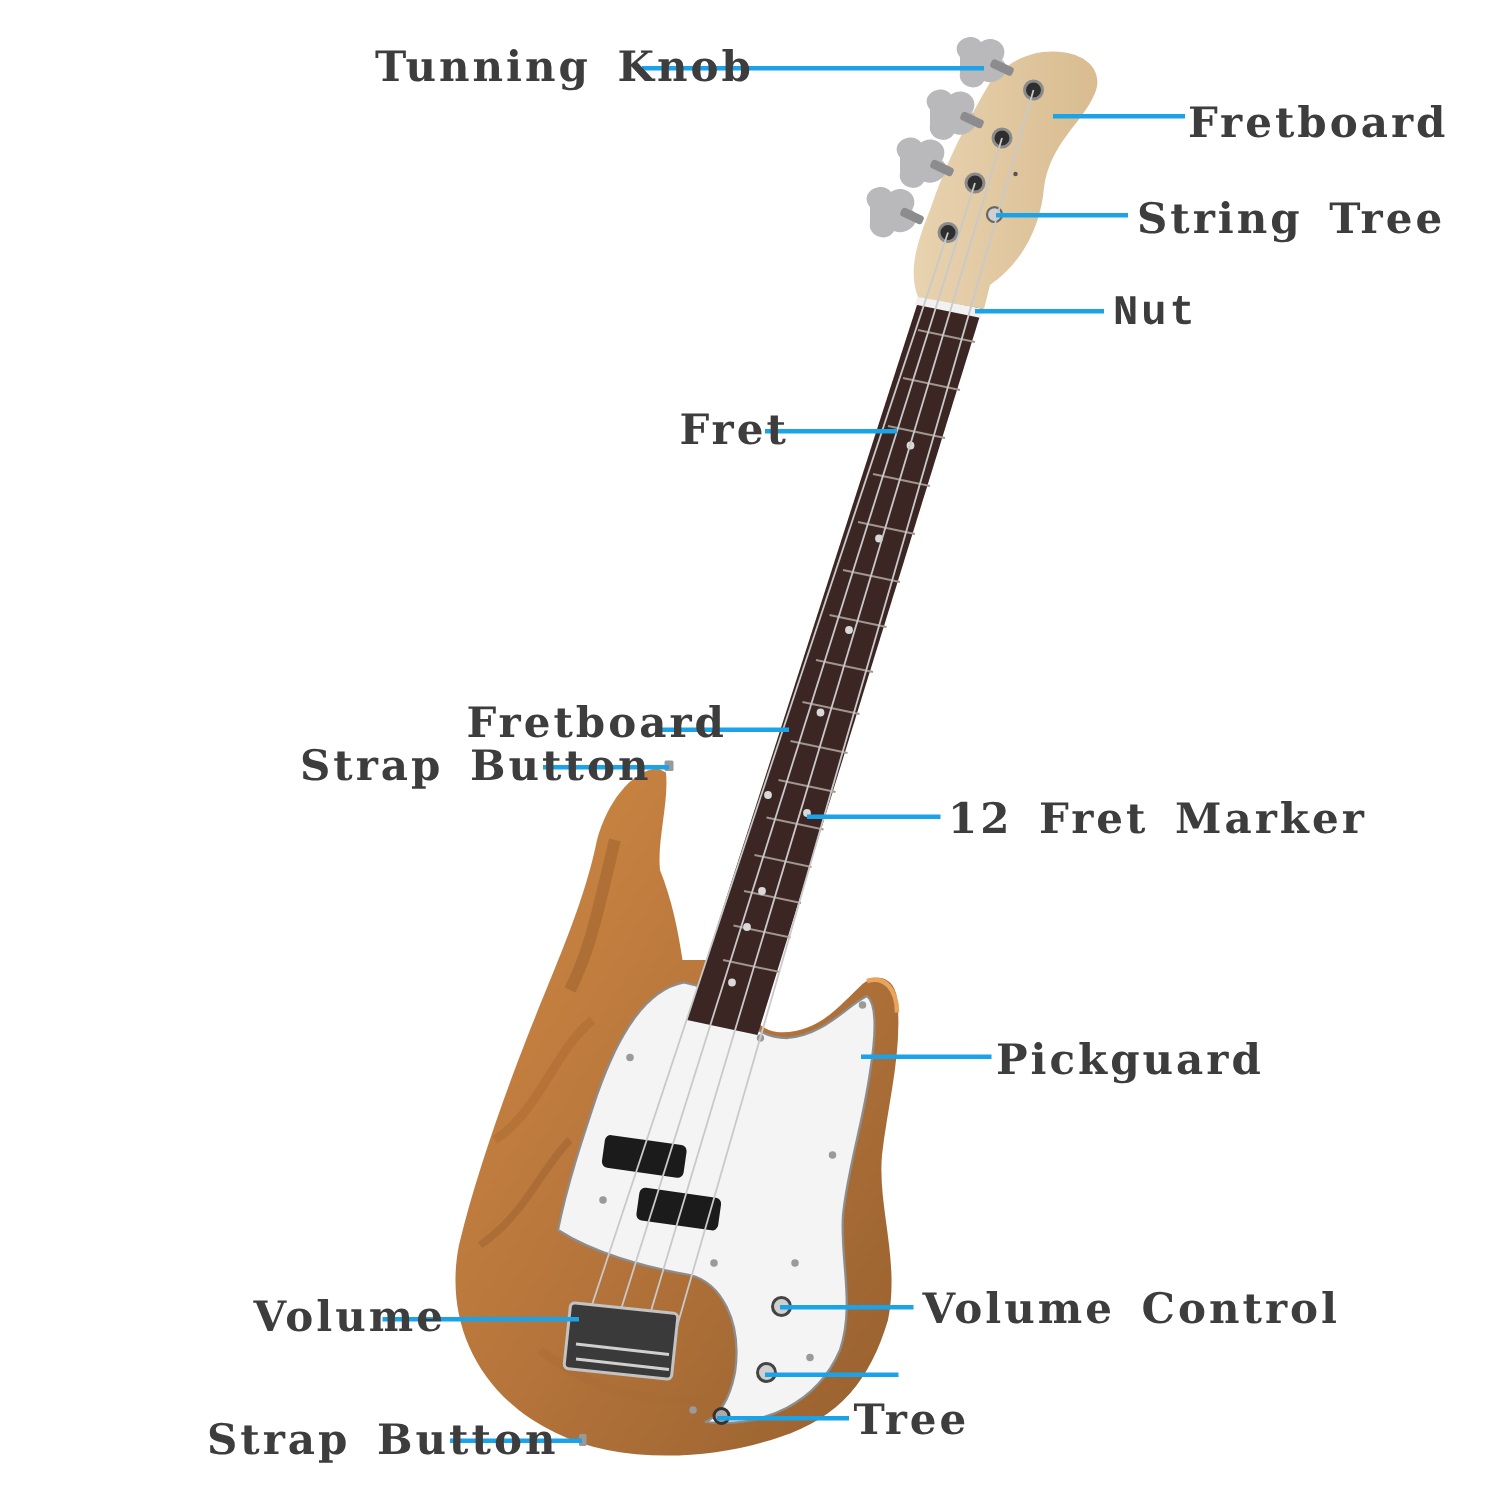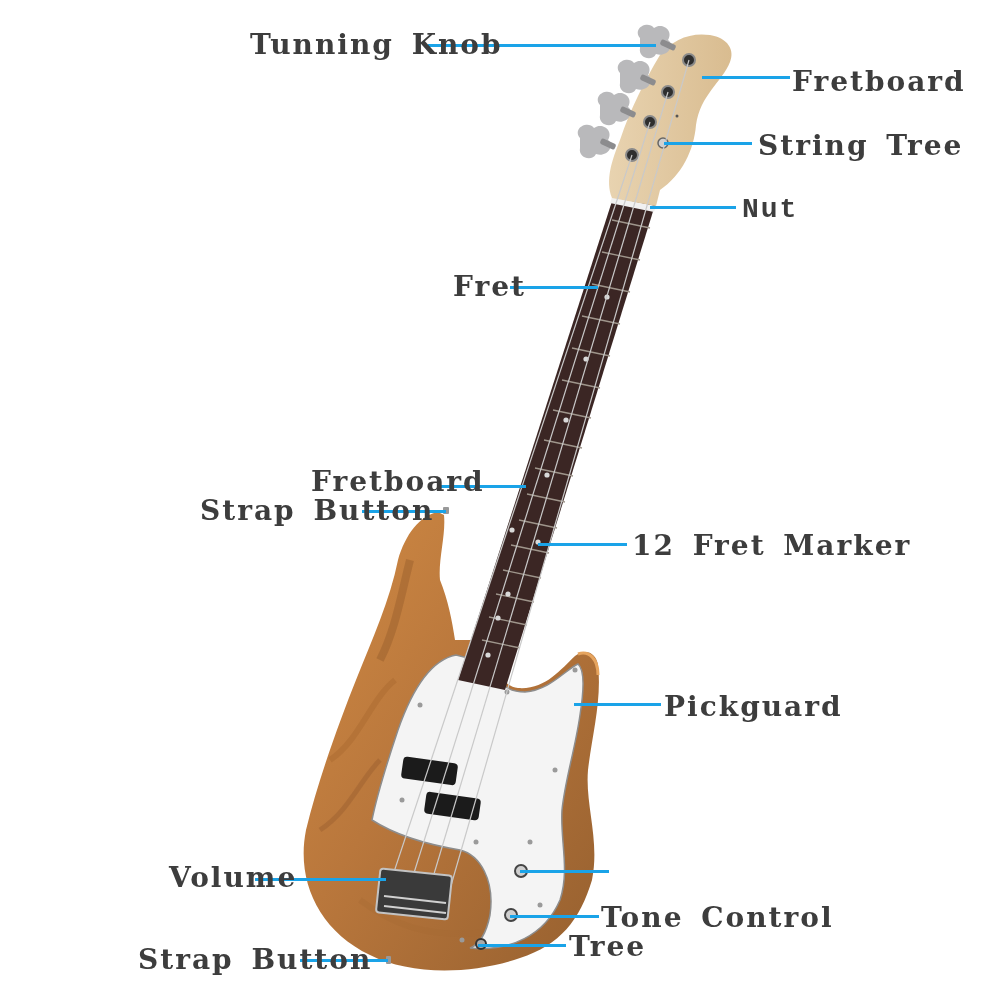--- a/index.html
+++ b/index.html
@@ -172,17 +172,17 @@
 
   <div class="label" style="left:250px;top:33px;">Tunning Knob</div>
   <div class="label" style="left:792px;top:70px;">Fretboard</div>
   <div class="label" style="left:758px;top:134px;text-align:center;">String Tree</div>
   <div class="label" style="left:742px;top:198px;font-family:Liberation Mono, monospace;">Nut</div>
   <div class="label" style="left:453px;top:275px;">Fret</div>
   <div class="label" style="left:311px;top:470px;">Fretboard</div>
   <div class="label" style="left:200px;top:499px;">Strap Button</div>
   <div class="label" style="left:632px;top:534px;">12 Fret Marker</div>
   <div class="label" style="left:664px;top:695px;">Pickguard</div>
+  <div class="label" style="left:615px;top:861px;">Volume Control</div>
   <div class="label" style="left:169px;top:866px;">Volume</div>
-  <div class="label" style="left:601px;top:906px;">Tone Control</div>
   <div class="label" style="left:569px;top:935px;">Tree</div>
   <div class="label" style="left:138px;top:948px;">Strap Button</div>
 </div>
 
 </body></html>

